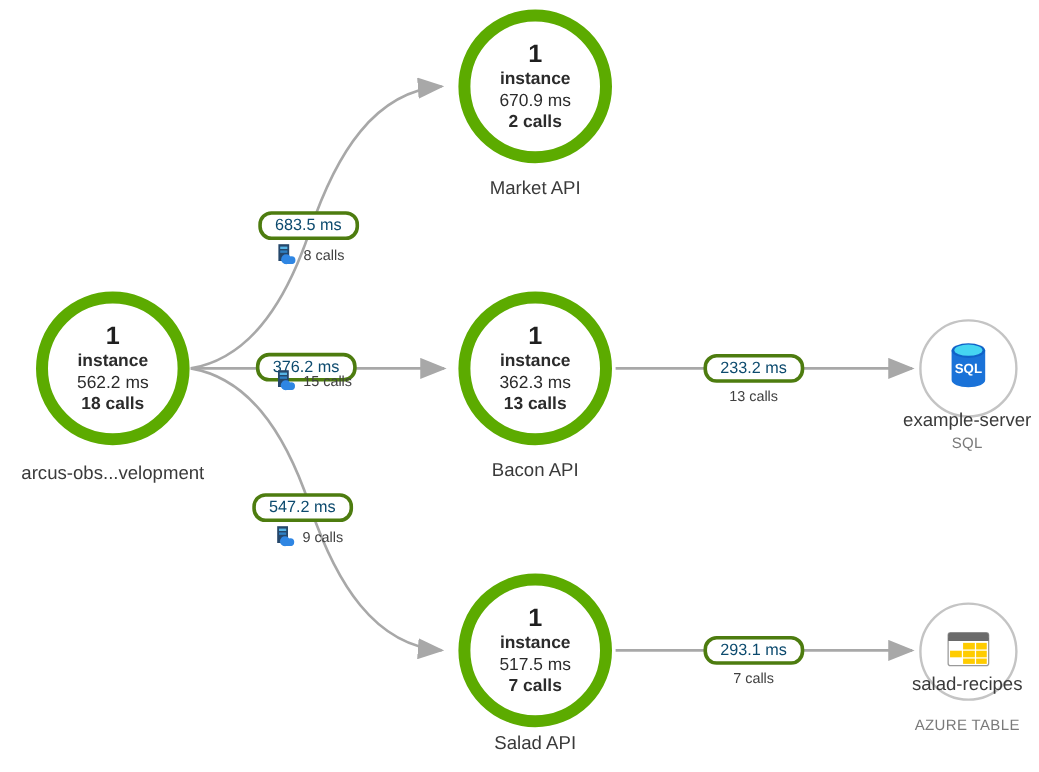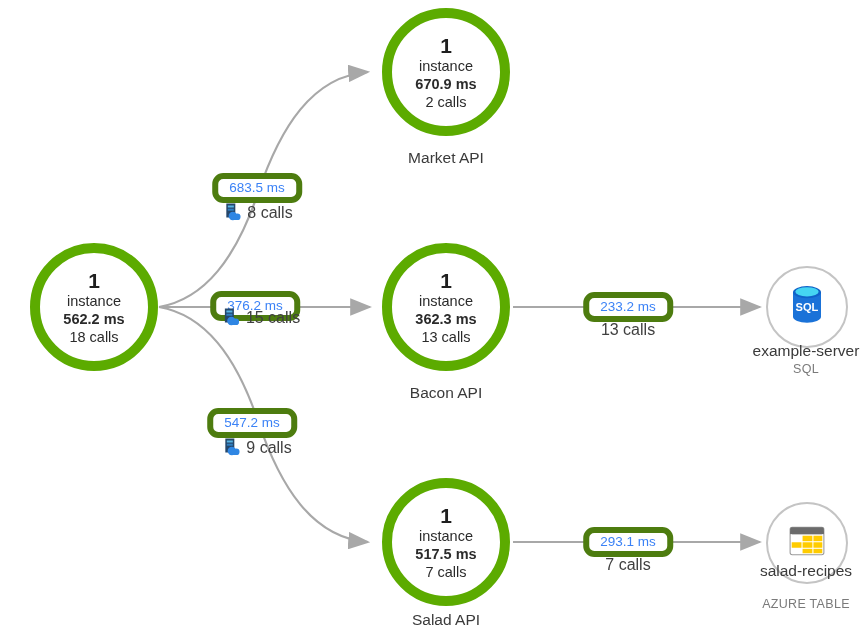--- a/index.html
+++ b/index.html
@@ -13,22 +13,22 @@
 
   
   .app-node {
     position:absolute; z-index:2; box-sizing:border-box;
     width:128px; height:128px; border-radius:50%;
     border:10px solid #5cab00; background:#ffffff;
     display:flex; flex-direction:column; align-items:center; justify-content:center;
     line-height:1.22; text-align:center; cursor:pointer;
   }
   .n-count { font-size:21px; font-weight:700; color:#1f1f1f; }
-  .n-line  { font-size:14.5px; color:#2b2b2b; }
-  .n-line.bold { font-weight:700; }
+  .n-line  { font-size:14.5px; color:#2b2b2b;font-weight:bold; }
+  .n-line.bold { font-weight:400; }
 
   
   .dep-node {
     position:absolute; z-index:2; box-sizing:border-box;
     width:82px; height:82px; border-radius:50%;
     border:2px solid #c4c4c4; background:#ffffff;
     display:flex; align-items:center; justify-content:center; cursor:pointer;
   }
 
   .node-label {
@@ -36,28 +36,28 @@
     font-size:15.5px; color:#3a3a3a; white-space:nowrap; text-align:left;
   }
   .node-sublabel {
     position:absolute; z-index:2; transform:translate(-50%,-50%);
     font-size:12.5px; color:#7a7a7a; white-space:nowrap; letter-spacing:0.3px;
   }
 
   
   .pill {
     position:absolute; z-index:3; transform:translate(-50%,-50%);
-    background:#ffffff; border:6px solid #4d7c0f; border-radius:11px;
-    padding:1px 11px 2px 11px; font-size:13.5px; color:#3b82f6;
+    background:#ffffff; border:3px solid #4d7c0f; border-radius:11px;
+    padding:1px 11px 2px 11px; font-size:13.5px; color:#0c4a6e;
     white-space:nowrap; cursor:pointer;
   }
   .calls-row {
     position:absolute; z-index:3; transform:translate(-50%,-50%);
     display:flex; align-items:center; gap:5px;
-    font-size:16px; color:#404040; white-space:nowrap;
+    font-size:12px; color:#404040; white-space:nowrap;
   }
   .calls-row .ic { display:inline-flex; width:19px; height:19px; }
 </style>
 </head>
 <body>
 
 <div class="canvas">
 
   <svg class="edge-layer" width="866" height="643" viewBox="0 0 866 643">
     <defs>
@@ -71,20 +71,21 @@
     <path class="edge" d="M 513 307 L 760 307" fill="none" stroke="#a8a8a8" stroke-width="2.2" marker-end="url(#arrow)"></path>
     <path class="edge" d="M 513 542 L 760 542" fill="none" stroke="#a8a8a8" stroke-width="2.2" marker-end="url(#arrow)"></path>
   </svg>
 
   <div class="app-node" style="left:30px;top:243px">
     <div class="n-count">1</div>
     <div class="n-line">instance</div>
     <div class="n-line bold">562.2 ms</div>
     <div class="n-line">18 calls</div>
   </div>
+  <div class="node-label" style="left:94px;top:395px">arcus-obs...velopment</div>
 
   <div class="app-node" style="left:382px;top:8px">
     <div class="n-count">1</div>
     <div class="n-line">instance</div>
     <div class="n-line bold">670.9 ms</div>
     <div class="n-line">2 calls</div>
   </div>
   <div class="node-label" style="left:446px;top:158px">Market API</div>
 
   <div class="app-node" style="left:382px;top:243px">

